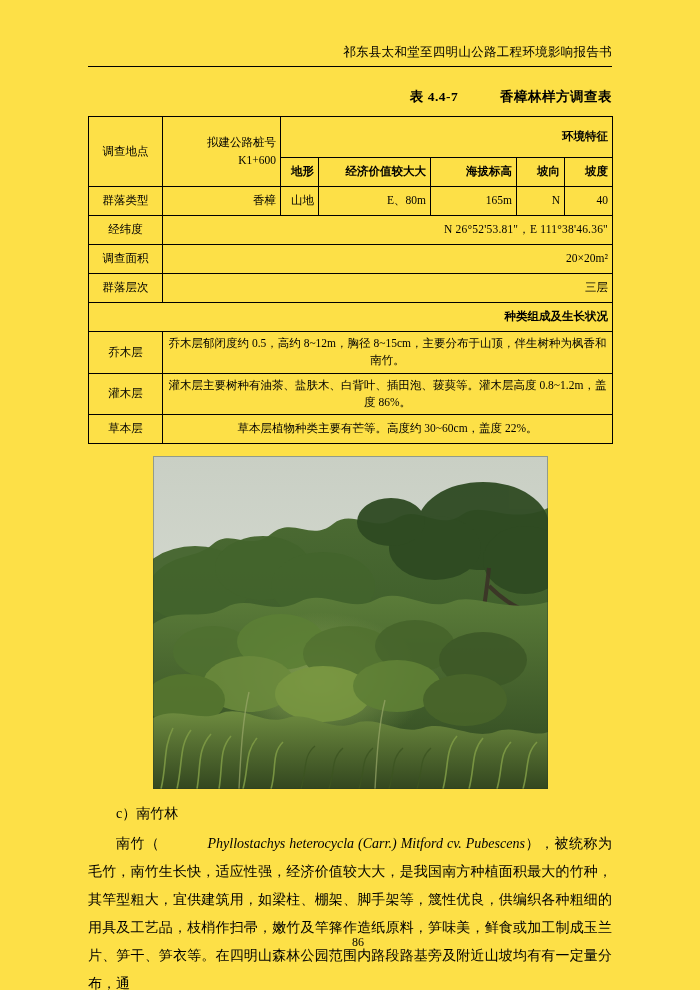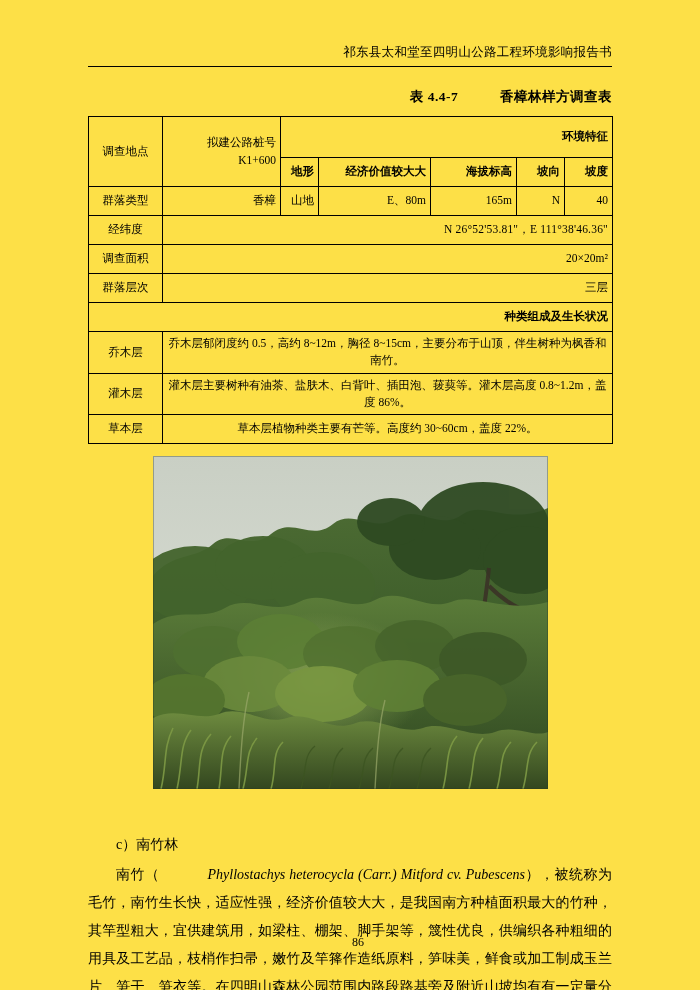--- a/index.html
+++ b/index.html
@@ -101,21 +101,21 @@
   
   .para {
     font-size: 14px;
     line-height: 2.0;
     text-align: justify;
     text-justify: inter-ideograph;
     margin: 0;
   }
   .sec-head {
     font-size: 14px;
-    margin: 42px 0 0 0;
+    margin: 11px 0 0 0;
     text-indent: 28px;
     line-height: 2.0;
     font-family: Liberation Serif, serif;
   }
   .body-para {
     margin-top: 2px;
     text-indent: 28px;
   }
   .italic { font-style: italic; margin-left: 48px; }
   .page-num {

